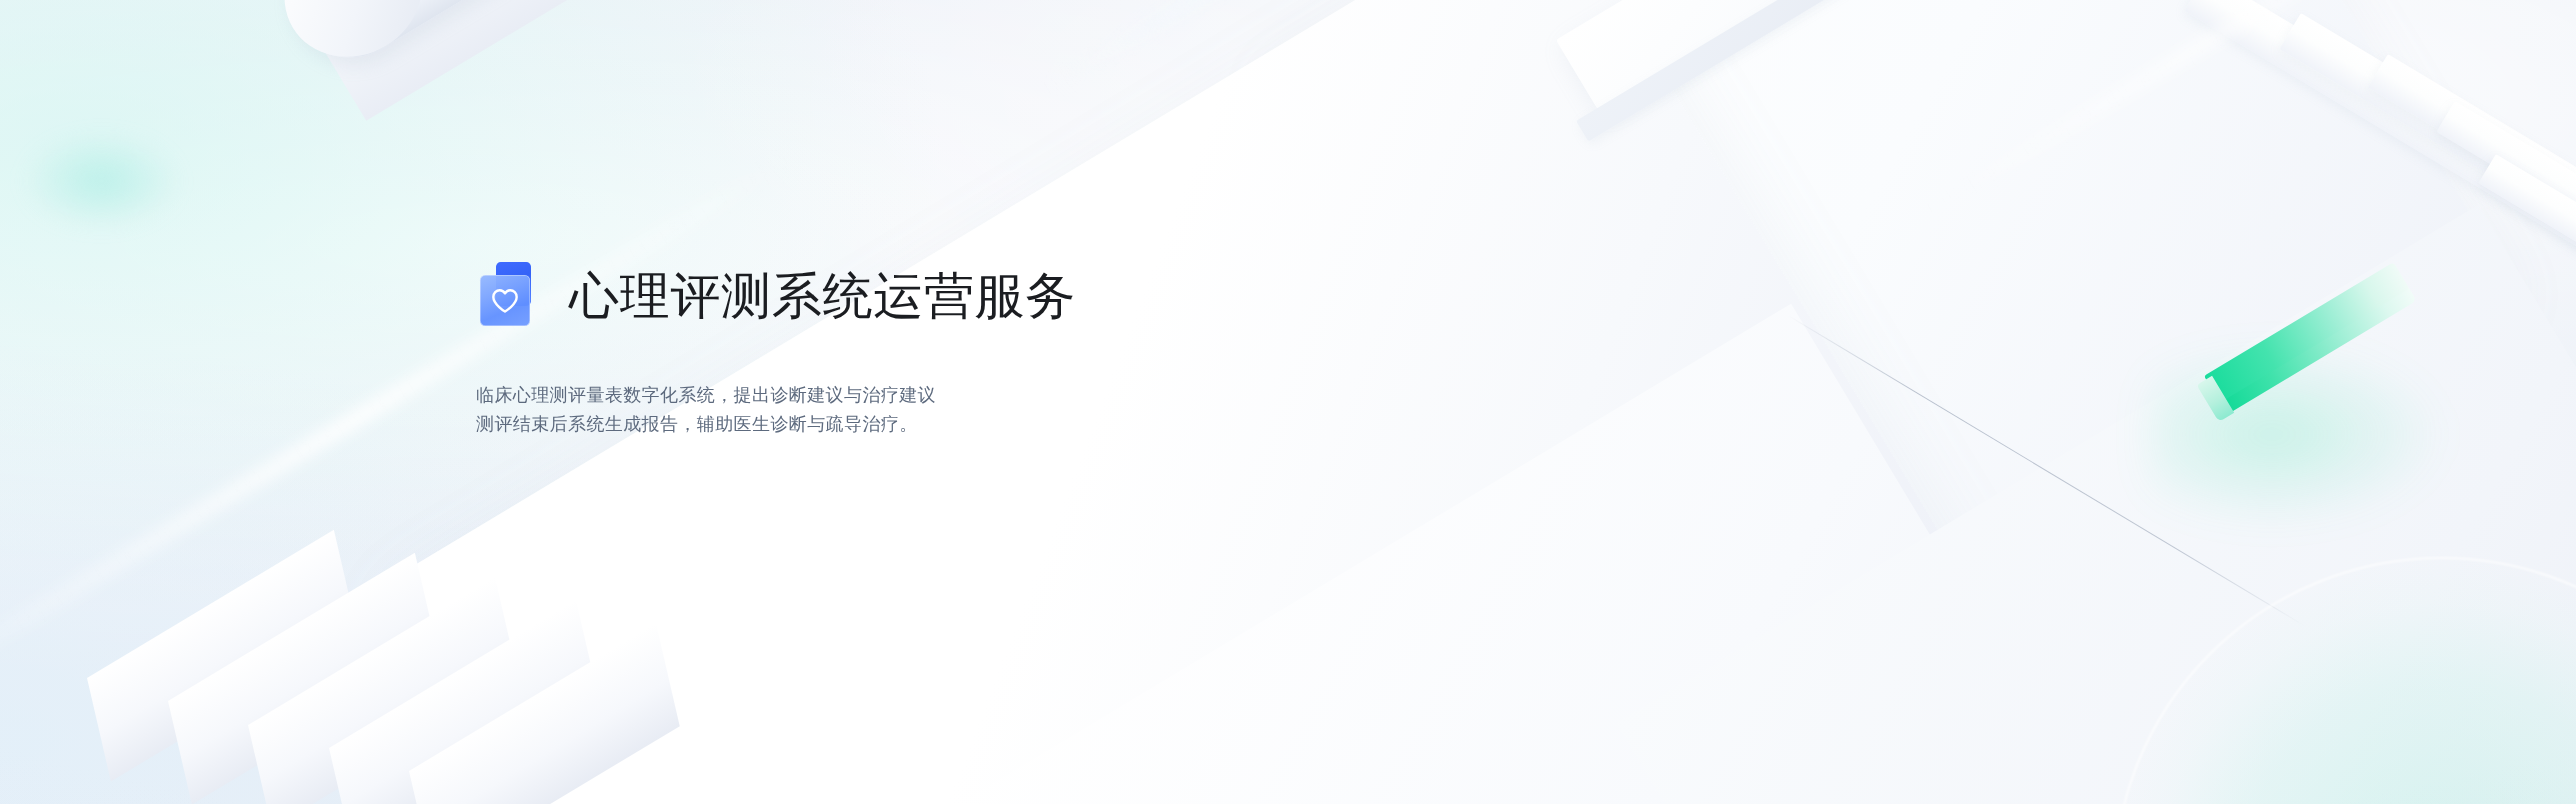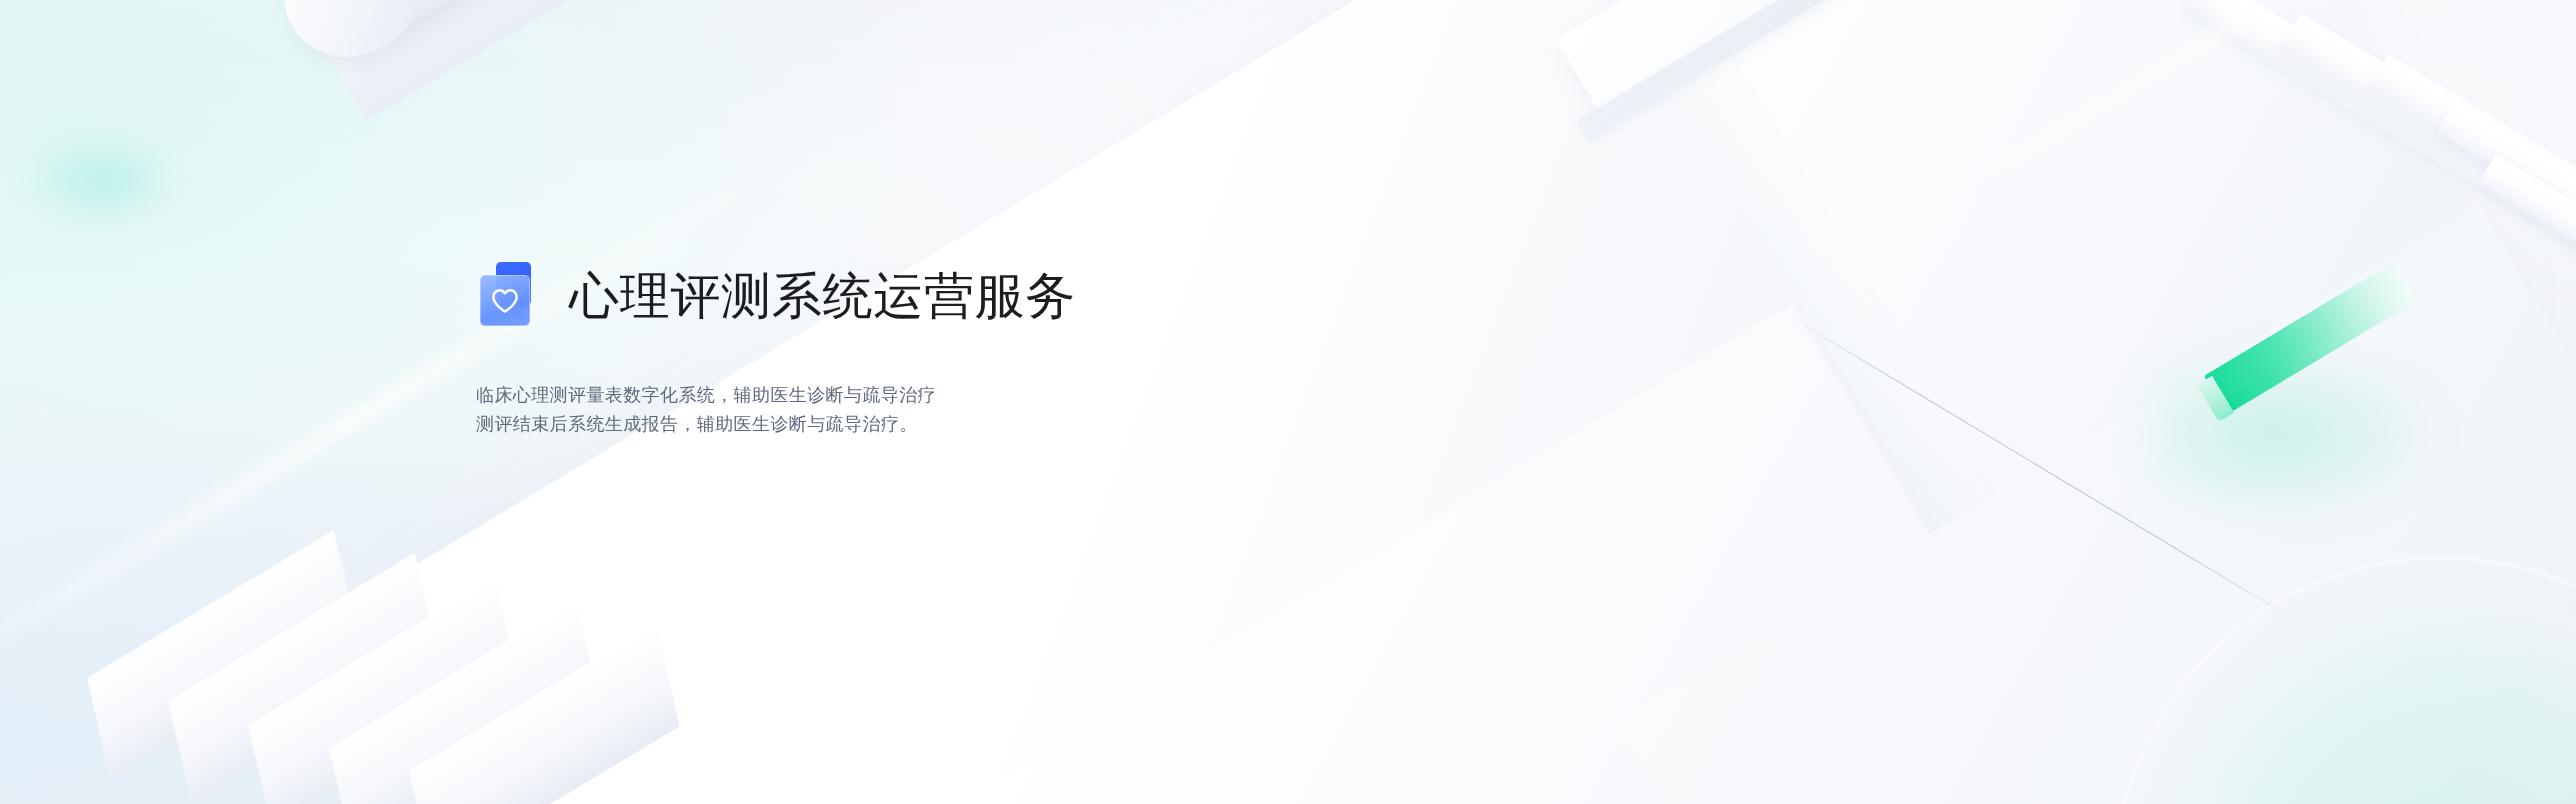--- a/index.html
+++ b/index.html
@@ -301,19 +301,19 @@
           <svg width="28" height="25.5" viewBox="0 0 42 38" fill="none">
             <path d="M21 35.2 C21 35.2 3.5 24.4 3.5 13.2 C3.5 7.4 7.9 3.2 13.1 3.2 C16.6 3.2 19.4 5.2 21 7.9 C22.6 5.2 25.4 3.2 28.9 3.2 C34.1 3.2 38.5 7.4 38.5 13.2 C38.5 24.4 21 35.2 21 35.2 Z" stroke="#ffffff" stroke-width="3.6" stroke-linejoin="round" fill="none"></path>
           </svg>
         </div>
       </div>
 
       <h1 class="page-title">心理评测系统运营服务</h1>
     </div>
 
     <div class="subtitle">
-      <span class="line">临床心理测评量表数字化系统，辅助医生诊断与疏导治疗</span>
+      <span class="line">临床心理测评量表数字化系统，提出诊断建议与治疗建议</span>
       <span class="line">测评结束后系统生成报告，辅助医生诊断与疏导治疗。</span>
     </div>
 
   </div>
 </div>
 
 
 </body></html>

